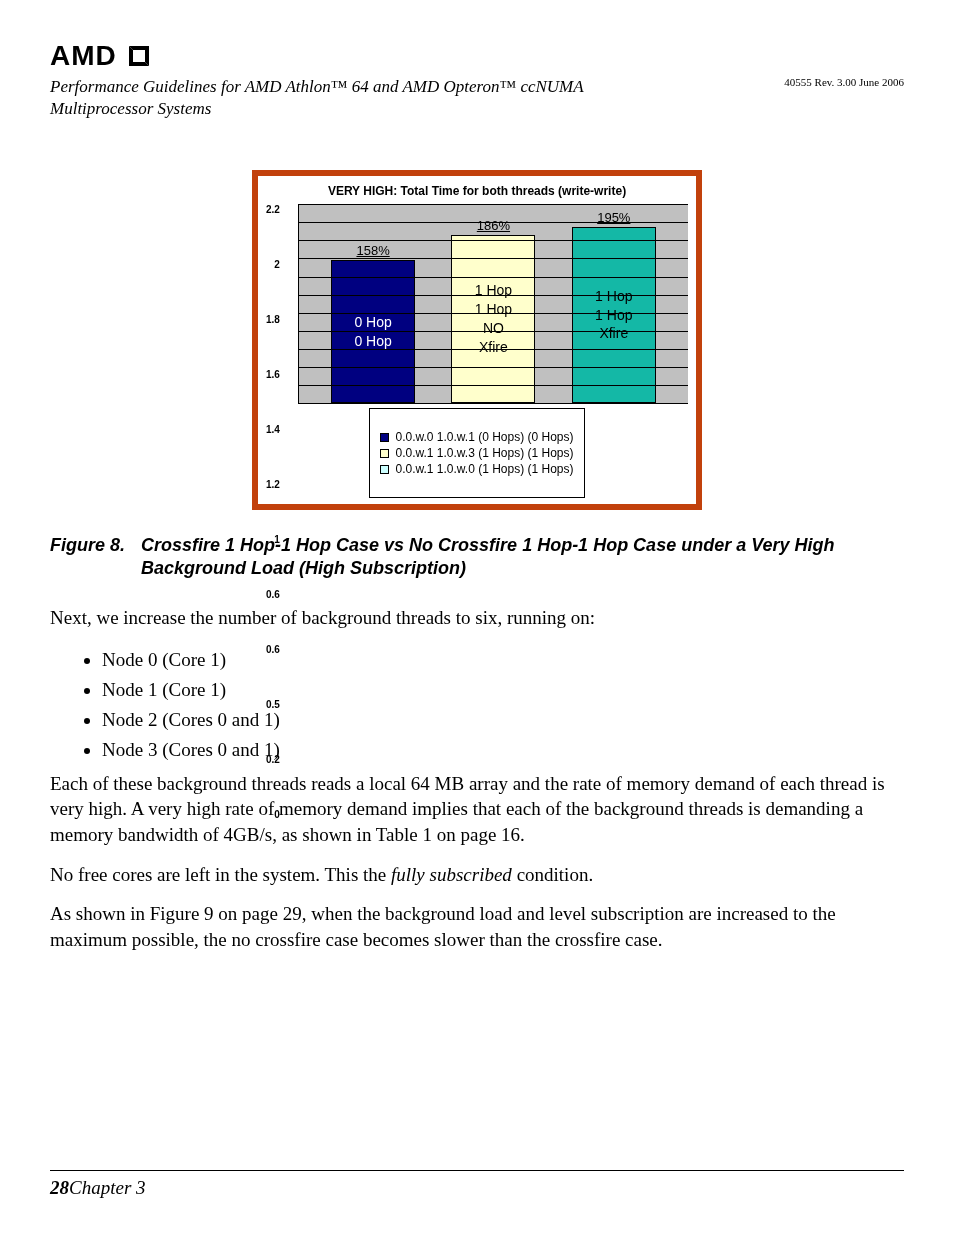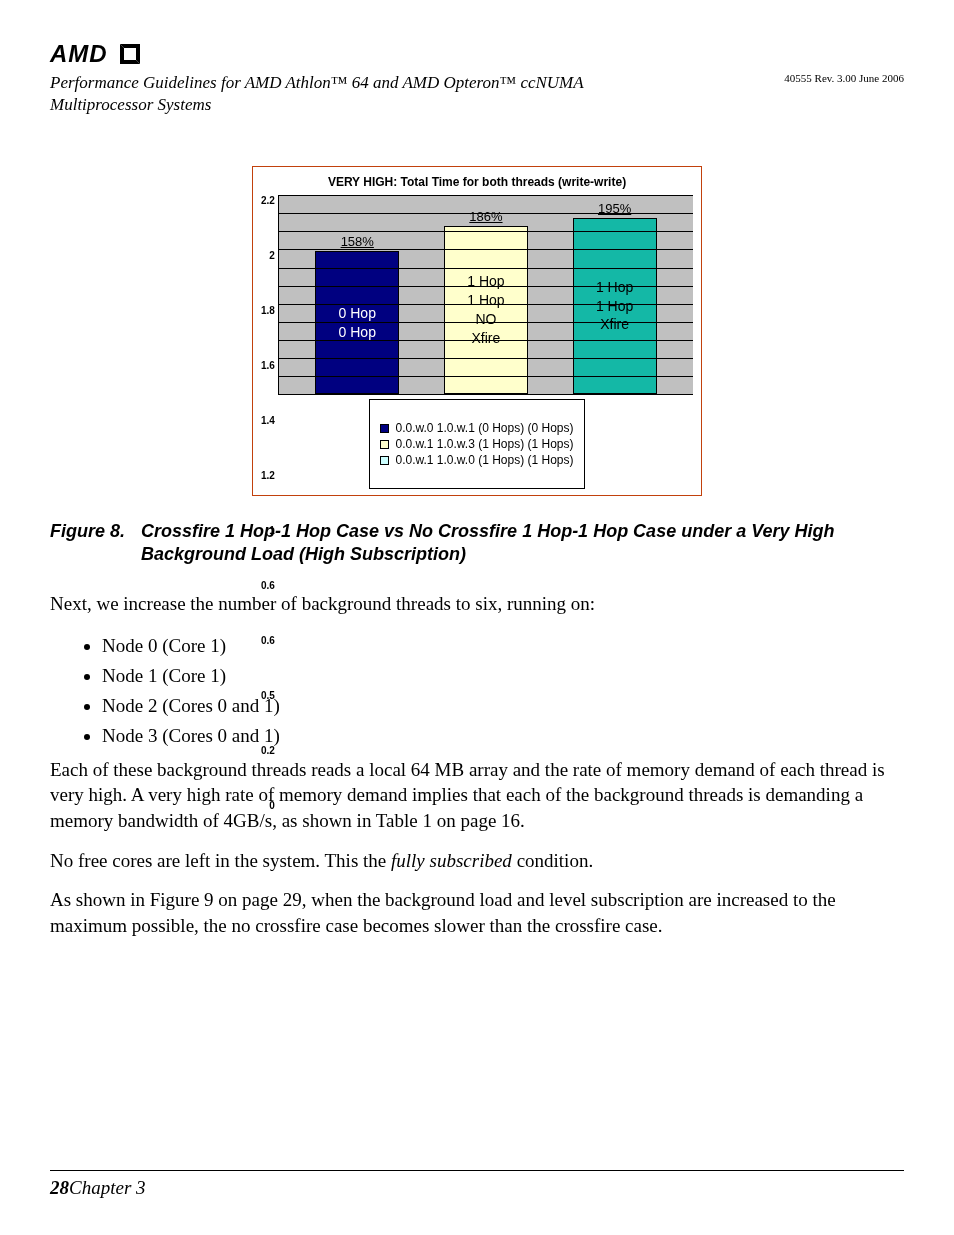--- a/index.html
+++ b/index.html
@@ -8,26 +8,25 @@
     height: 1235px;
     background: #fff;
     font-family: "Times New Roman", Times, serif;
     color: #000;
     position: relative;
     padding: 40px 50px 30px 50px;
   }
   .logo {
     font-family: Arial, Helvetica, sans-serif;
     font-weight: 900;
-    font-size: 24px;
+    font-size: 28px;
     letter-spacing: 1px;
     display: flex;
     align-items: center;
     gap: 12px;
-    font-style: italic;
   }
   .logo-mark {
     display: inline-block;
     width: 20px; height: 20px;
     position: relative;
   }
   .logo-mark::before {
     content: "";
     position: absolute;
     inset: 0;
@@ -49,42 +48,42 @@
     justify-content: space-between;
     margin-top: 4px;
     font-size: 17px;
   }
   .hdr-left { font-style: italic; max-width: 560px; line-height: 1.3; }
   .hdr-right { font-size: 11px; white-space: nowrap; }
 
   .chart-wrap {
     width: 450px;
     margin: 50px auto 12px auto;
-    border: 1px solid #c2410c;
+    border: 6px solid #c2410c;
     padding: 8px 8px 6px 8px;
     font-family: Arial, Helvetica, sans-serif;
   }
   .chart-title {
     text-align: center;
     font-weight: bold;
     font-size: 12px;
     margin-bottom: 6px;
   }
   .plot {
     display: flex;
     height: 200px;
   }
   .yaxis {
     display: flex;
     flex-direction: column;
     justify-content: space-between;
     font-size: 10px;
     font-weight: bold;
     text-align: right;
-    padding-right: 3px;
+    padding-right: 18px;
     height: 100%;
     gap: 44px;
   }
   .plot-area {
     flex: 1;
     background: #c0c0c0;
     position: relative;
     border-left: 1px solid #000;
     border-bottom: 1px solid #000;
   }

